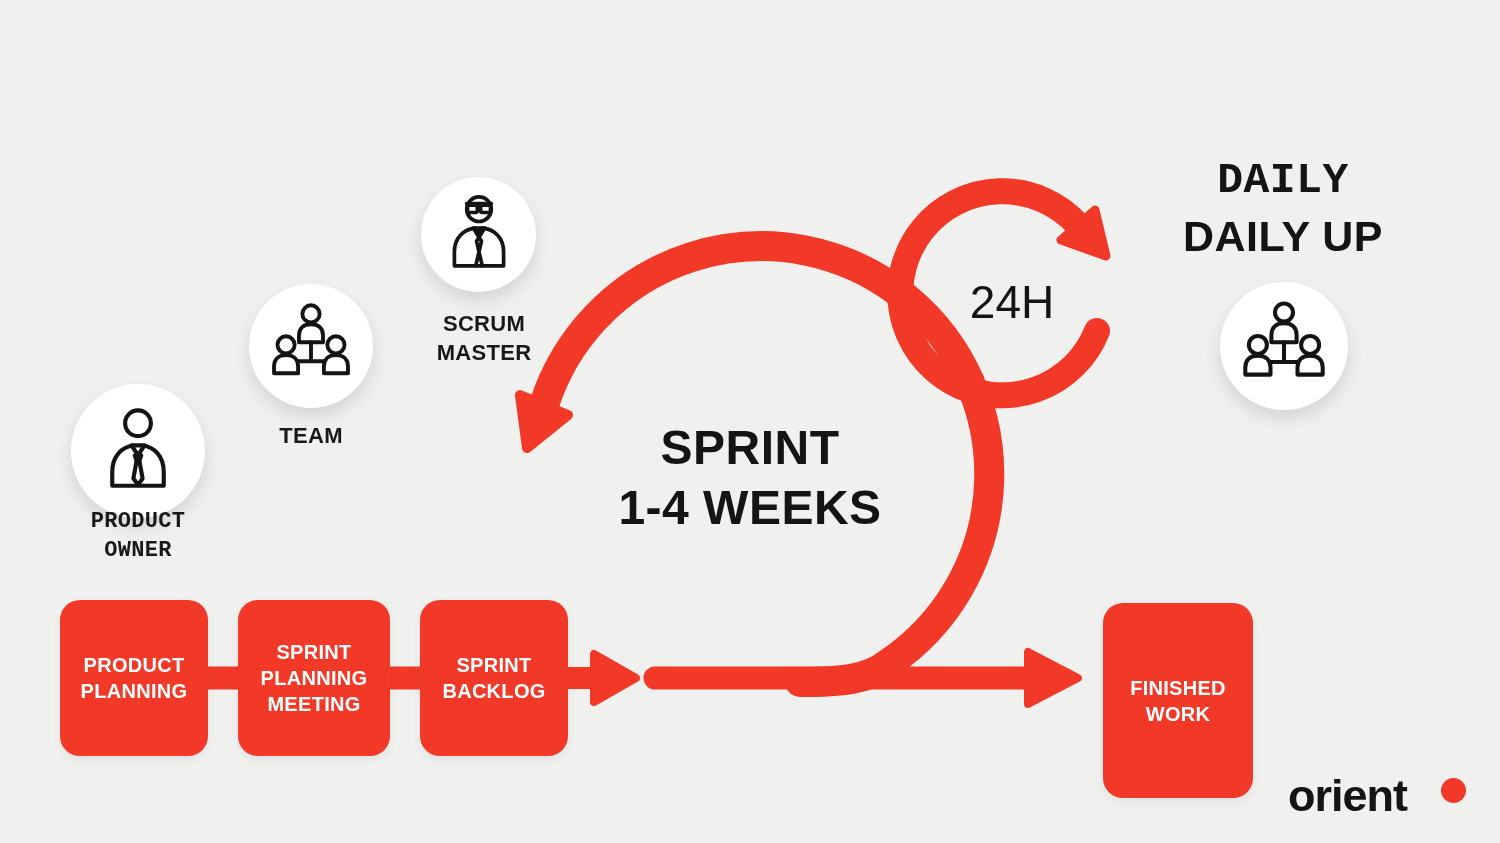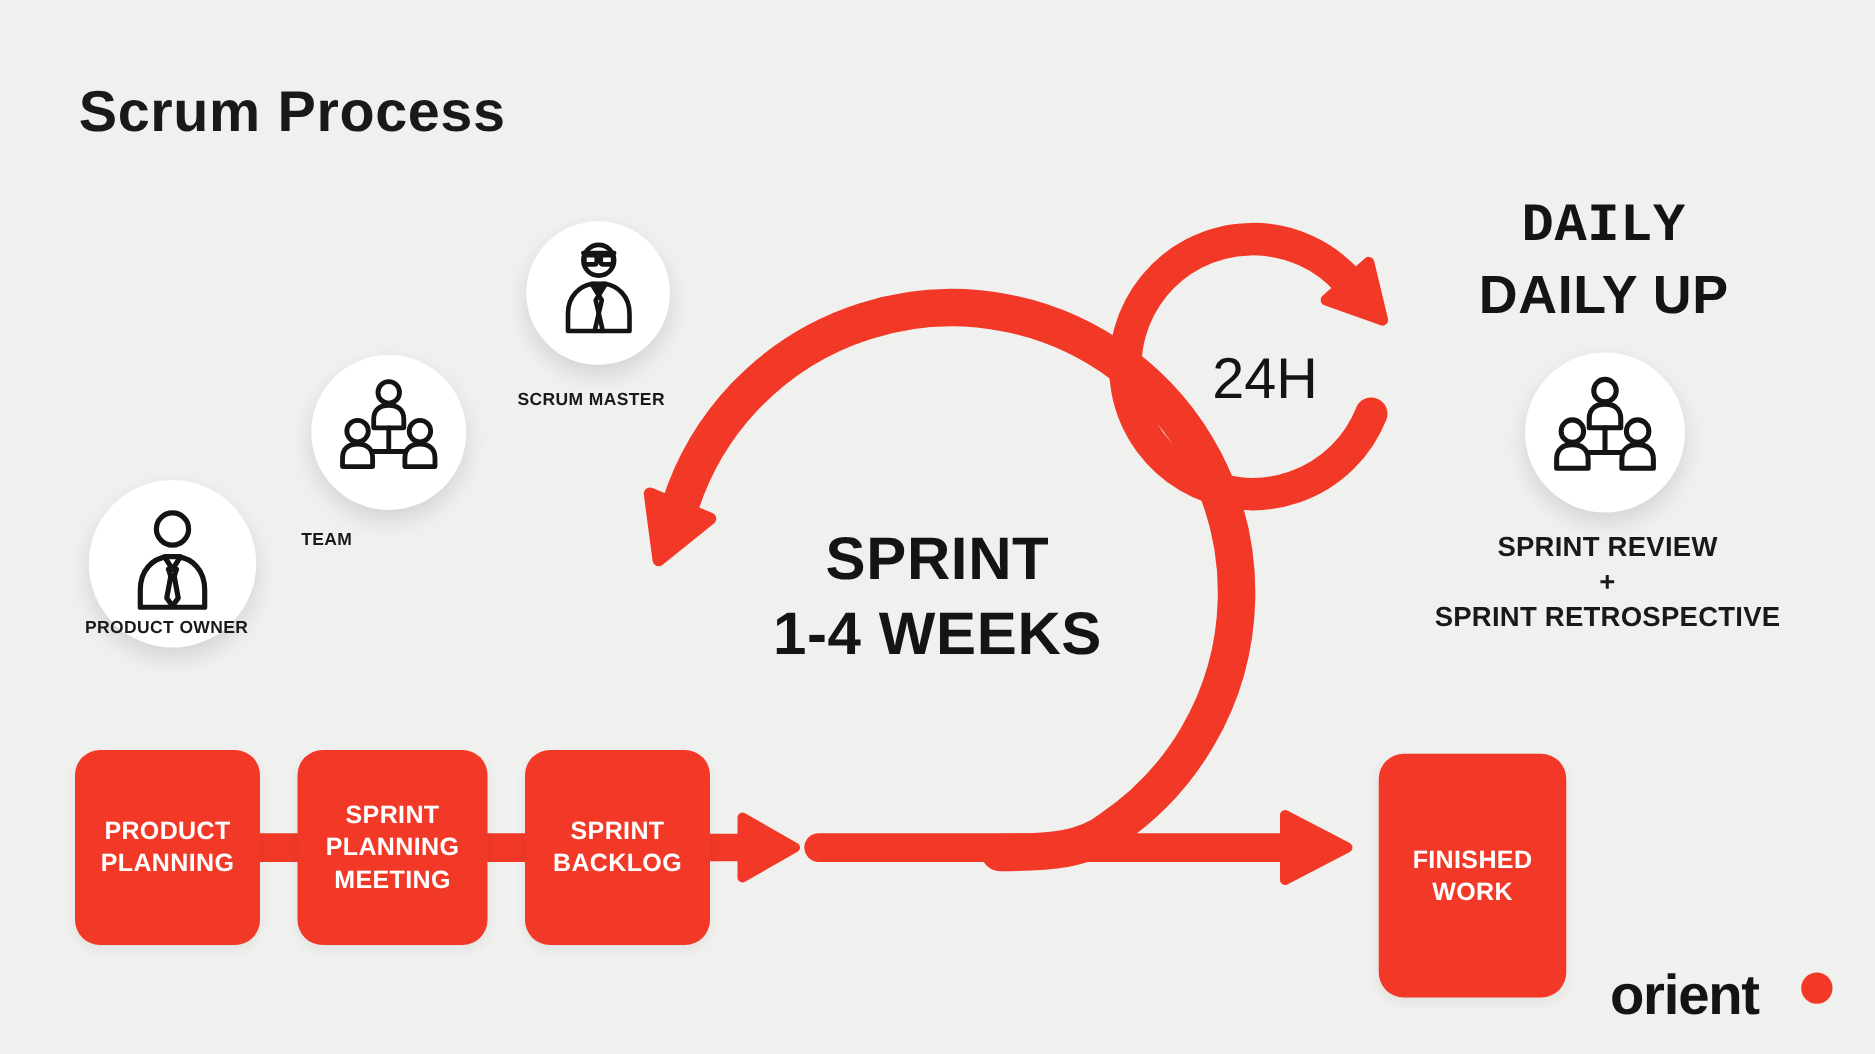--- a/index.html
+++ b/index.html
@@ -28,22 +28,22 @@
     letter-spacing:.5px;z-index:2;
   }
   .avatar{
     position:absolute;border-radius:50%;background:#ffffff;
     box-shadow:0 8px 18px rgba(0,0,0,.12);
     display:flex;align-items:center;justify-content:center;
     z-index:2;
   }
   .avatar svg{stroke:#141414;fill:none;stroke-width:4.5;stroke-linecap:round;stroke-linejoin:round;}
   .role-label{
-    position:absolute;color:var(--ink);
-    font-size:14px;font-weight:700;line-height:1.3;letter-spacing:.3px;
+    position:absolute;text-align:center;color:var(--ink);
+    font-size:22px;font-weight:700;line-height:1.3;letter-spacing:.3px;
     z-index:2;
   }
   .big-text{
     position:absolute;text-align:center;color:#141414;z-index:2;
     font-weight:600;letter-spacing:.5px;
   }
   .sprint-line{font-size:48px;width:400px;left:550px;}
   .daily-line{font-size:43px;width:340px;left:1113px;}
   .loop-duration{
     position:absolute;left:932px;top:264px;width:160px;
@@ -100,34 +100,33 @@
       <line x1="568" y1="678" x2="596" y2="678" stroke="#F23928" stroke-width="22"></line>
       <path d="M 594 654 L 594 702 L 636 678 Z" fill="#F23928" stroke="#F23928" stroke-width="8" stroke-linejoin="round"></path>
     </g>
 
     <g>
       <line x1="655" y1="678" x2="1030" y2="678" stroke="#F23928" stroke-width="23" stroke-linecap="round"></line>
       <path d="M 1028 652 L 1028 704 L 1078 678 Z" fill="#F23928" stroke="#F23928" stroke-width="8" stroke-linejoin="round"></path>
     </g>
   </svg>
 
-  <div class="page-title">Scrum Process</div>
 
   <div class="avatar" style="left:71px;top:384px;width:134px;height:134px;">
     <span>
       <svg width="92" height="92" viewBox="0 0 100 100">
         <circle cx="50" cy="22" r="14"></circle>
         <path d="M22 90 V75 C22 57 33 48 45 46 L55 46 C67 48 78 57 78 75 V90 Z"></path>
         <path d="M43 46 L50 57 L57 46"></path>
         <path d="M46.5 57 L53.5 57 L51.5 63 L48.5 63 Z"></path>
         <path d="M48.5 63 L45 82 L50 89 L55 82 L51.5 63"></path>
       </svg>
     </span>
   </div>
-  <div class="role-label" style="left:68px;top:492px;width:140px;">PRODUCT OWNER</div>
+  <div class="role-label" style="left:68px;top:508px;width:140px;font-family:Liberation Mono, monospace;">PRODUCT OWNER</div>
 
   <div class="avatar" style="left:249px;top:284px;width:124px;height:124px;">
     <span>
       <svg width="86" height="86" viewBox="0 0 100 100">
         <circle cx="50" cy="15" r="10"></circle>
         <path d="M36 48 V40 C36 31 42 27 50 27 C58 27 64 31 64 40 V48 Z"></path>
         <circle cx="21" cy="51" r="10"></circle>
         <path d="M7 84 V76 C7 67 13 63 21 63 C29 63 35 67 35 76 V84 Z"></path>
         <circle cx="79" cy="51" r="10"></circle>
         <path d="M65 84 V76 C65 67 71 63 79 63 C87 63 93 67 93 76 V84 Z"></path>
@@ -168,25 +167,20 @@
         <path d="M36 48 V40 C36 31 42 27 50 27 C58 27 64 31 64 40 V48 Z"></path>
         <circle cx="21" cy="51" r="10"></circle>
         <path d="M7 84 V76 C7 67 13 63 21 63 C29 63 35 67 35 76 V84 Z"></path>
         <circle cx="79" cy="51" r="10"></circle>
         <path d="M65 84 V76 C65 67 71 63 79 63 C87 63 93 67 93 76 V84 Z"></path>
         <path d="M50 48 L50 70 M35 70 L65 70"></path>
       </svg>
     </span>
   </div>
 
-  <div class="review-block">
-    <div>SPRINT REVIEW</div>
-    <div>+</div>
-    <div>SPRINT RETROSPECTIVE</div>
-  </div>
 
   <div class="flow-box box-1">PRODUCT PLANNING</div>
   <div class="flow-box box-2">SPRINT PLANNING MEETING</div>
   <div class="flow-box box-3">SPRINT BACKLOG</div>
   <div class="flow-box box-4">FINISHED WORK</div>
 
   <div class="logo">orient</div>
   <div class="logo-dot"></div>
 
 </div>

